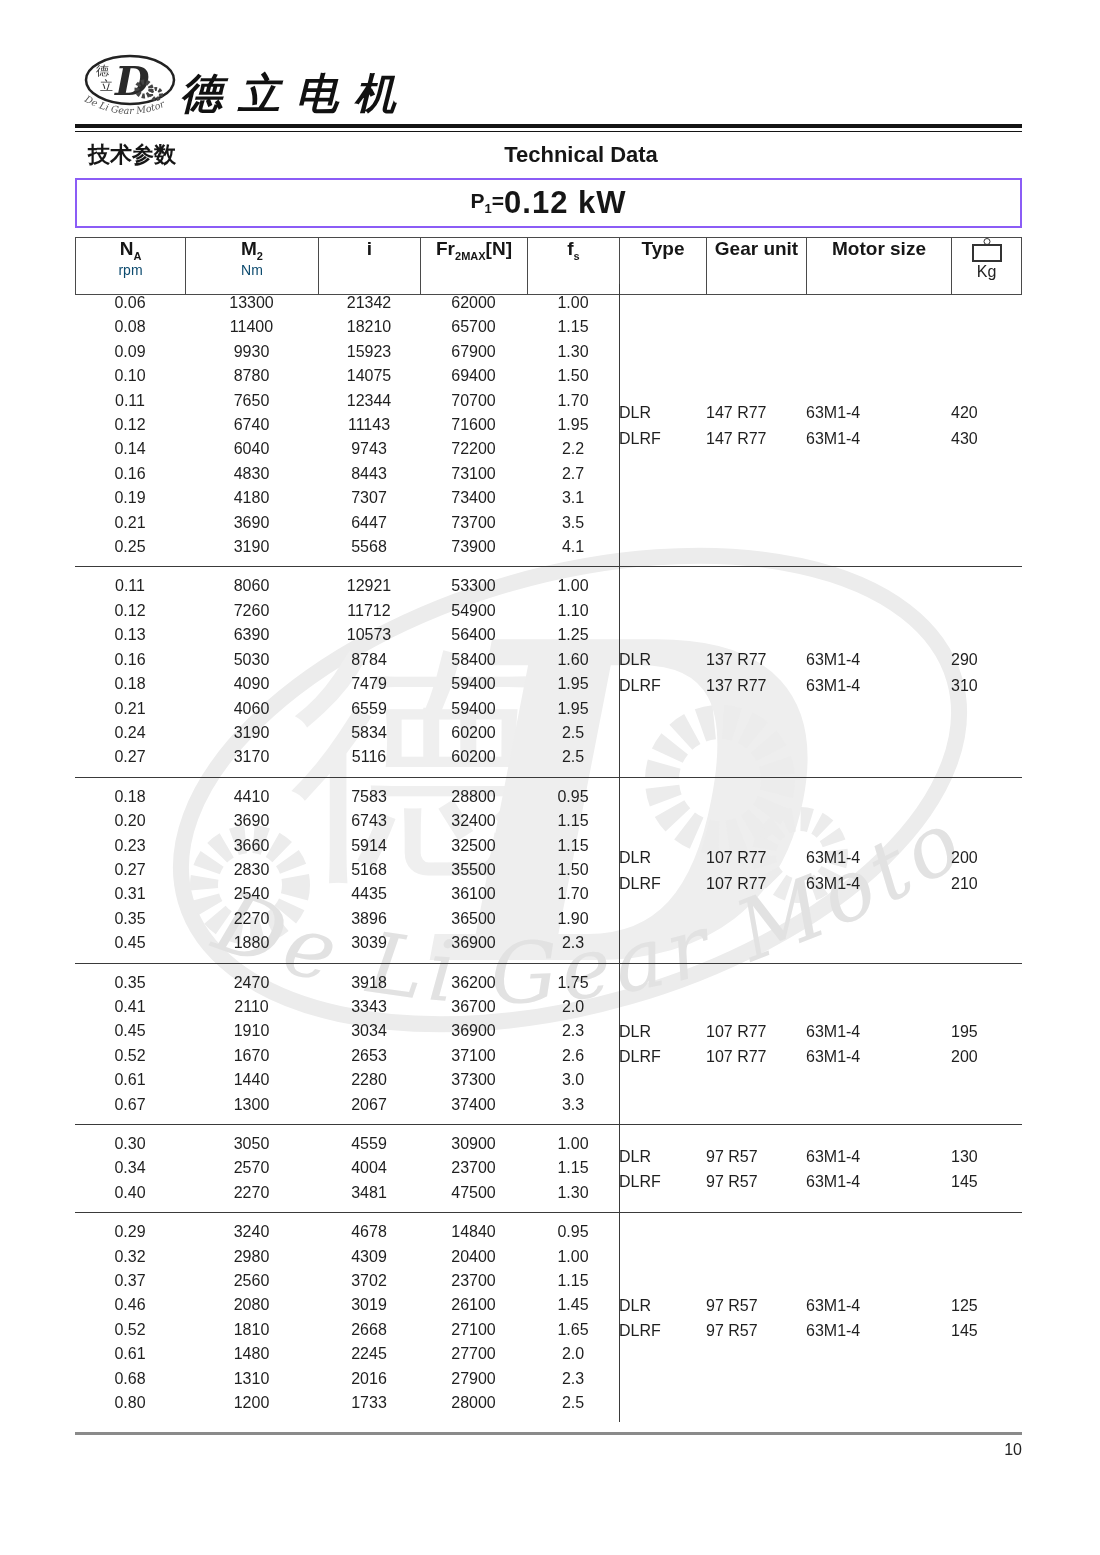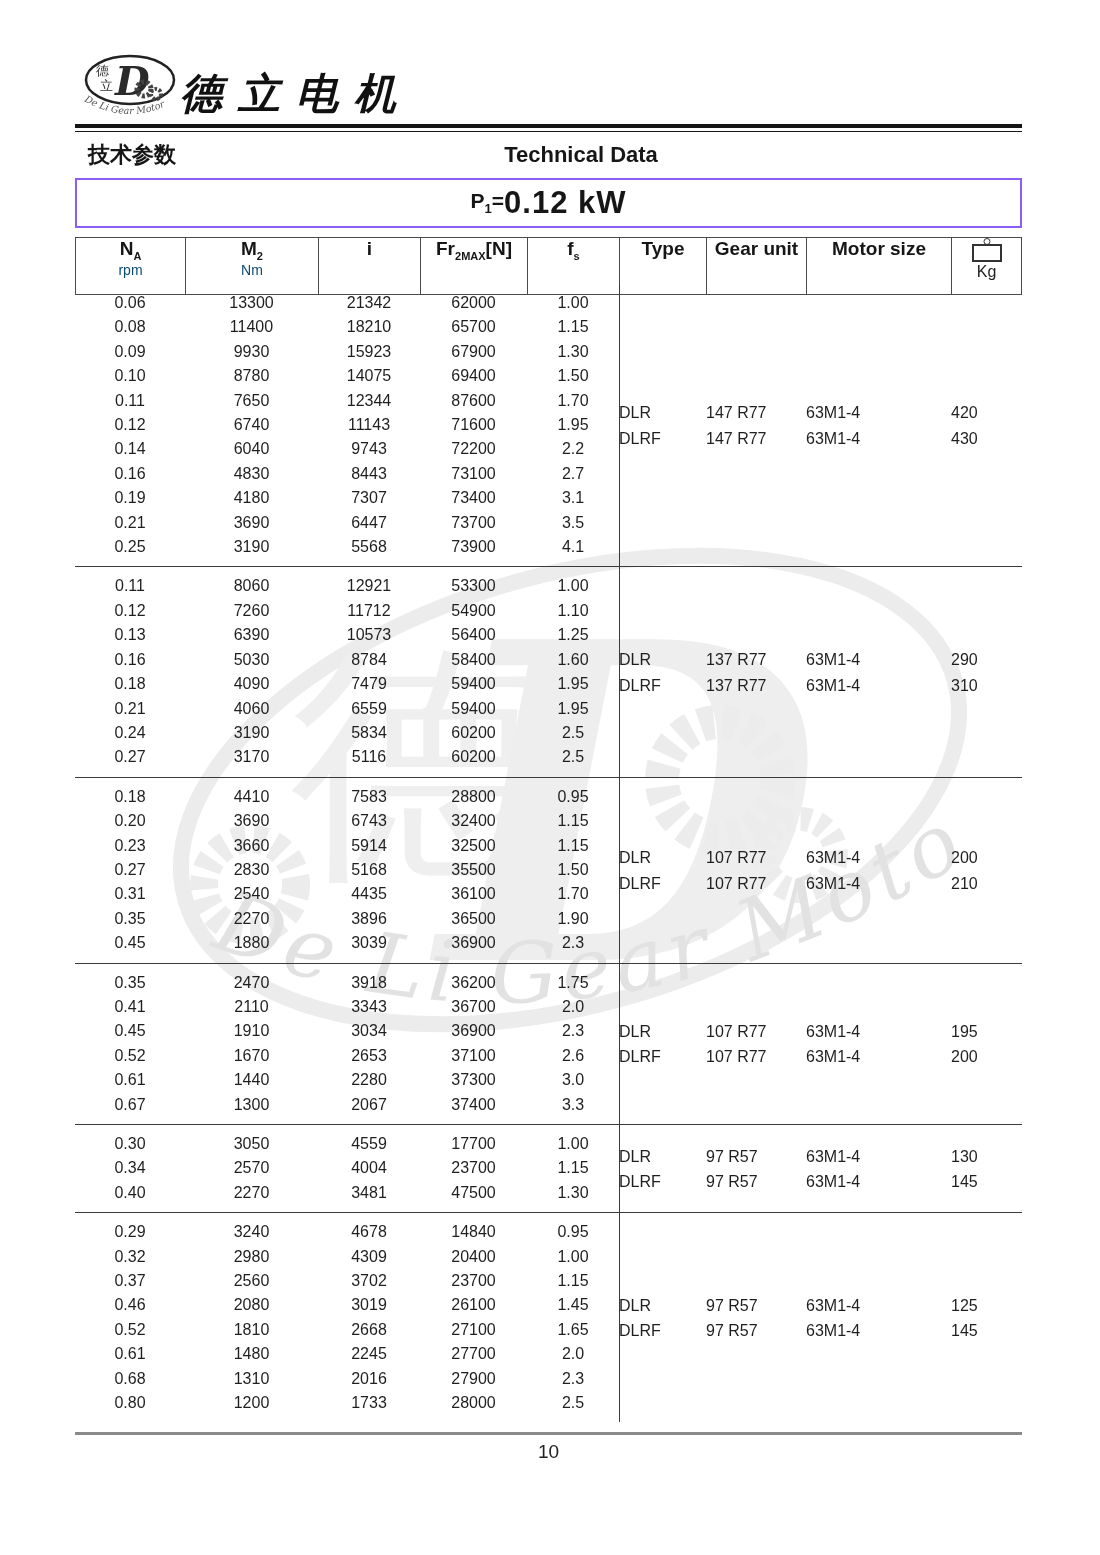--- a/index.html
+++ b/index.html
@@ -75,22 +75,22 @@
   .num-rows { width:544px; }
   .num-row { display:grid; grid-template-columns:110px 133px 102px 107px 92px; line-height:24.4px; }
   .num-cell { text-align:center; font-size:16px; color:#1f1f1f; }
   .model-rows { position:absolute; left:544px; top:50%; transform:translateY(-50%); width:403px; }
   .model-row { display:grid; grid-template-columns:87px 100px 145px 71px; line-height:25.5px; }
   .model-cell { text-align:left; font-size:16px; color:#1f1f1f; white-space:nowrap; }
 
   
   .bottom-rule { position:absolute; left:75px; top:1432px; width:947px; height:3px; background:#8a8a8a; }
   .page-number {
-    position:absolute; left:75px; top:1441px; width:947px; text-align:center;
-    font-size:19px; color:#222;
+    position:absolute; left:75px; top:1441px; width:947px; text-align:right;
+    font-size:16px; color:#222;
   }
 </style>
 </head>
 <body>
 
 <div class="page">
 
   <svg class="watermark" width="1100" height="1555" viewBox="0 0 1100 1555" aria-hidden="true">
     <g transform="rotate(-16 570 790)">
       <ellipse cx="570" cy="790" rx="400" ry="215" fill="none" stroke="#ececec" stroke-width="16"></ellipse>
@@ -197,21 +197,21 @@
               <div class="num-cell">0.10</div>
               <div class="num-cell">8780</div>
               <div class="num-cell">14075</div>
               <div class="num-cell">69400</div>
               <div class="num-cell">1.50</div>
             </div>
             <div class="num-row">
               <div class="num-cell">0.11</div>
               <div class="num-cell">7650</div>
               <div class="num-cell">12344</div>
-              <div class="num-cell">87600</div>
+              <div class="num-cell">70700</div>
               <div class="num-cell">1.70</div>
             </div>
             <div class="num-row">
               <div class="num-cell">0.12</div>
               <div class="num-cell">6740</div>
               <div class="num-cell">11143</div>
               <div class="num-cell">71600</div>
               <div class="num-cell">1.95</div>
             </div>
             <div class="num-row">
@@ -465,21 +465,21 @@
               <div class="model-cell">200</div>
             </div>
           </div>
         </div>
         <div class="table-block">
           <div class="num-rows">
             <div class="num-row">
               <div class="num-cell">0.30</div>
               <div class="num-cell">3050</div>
               <div class="num-cell">4559</div>
-              <div class="num-cell">17700</div>
+              <div class="num-cell">30900</div>
               <div class="num-cell">1.00</div>
             </div>
             <div class="num-row">
               <div class="num-cell">0.34</div>
               <div class="num-cell">2570</div>
               <div class="num-cell">4004</div>
               <div class="num-cell">23700</div>
               <div class="num-cell">1.15</div>
             </div>
             <div class="num-row">

